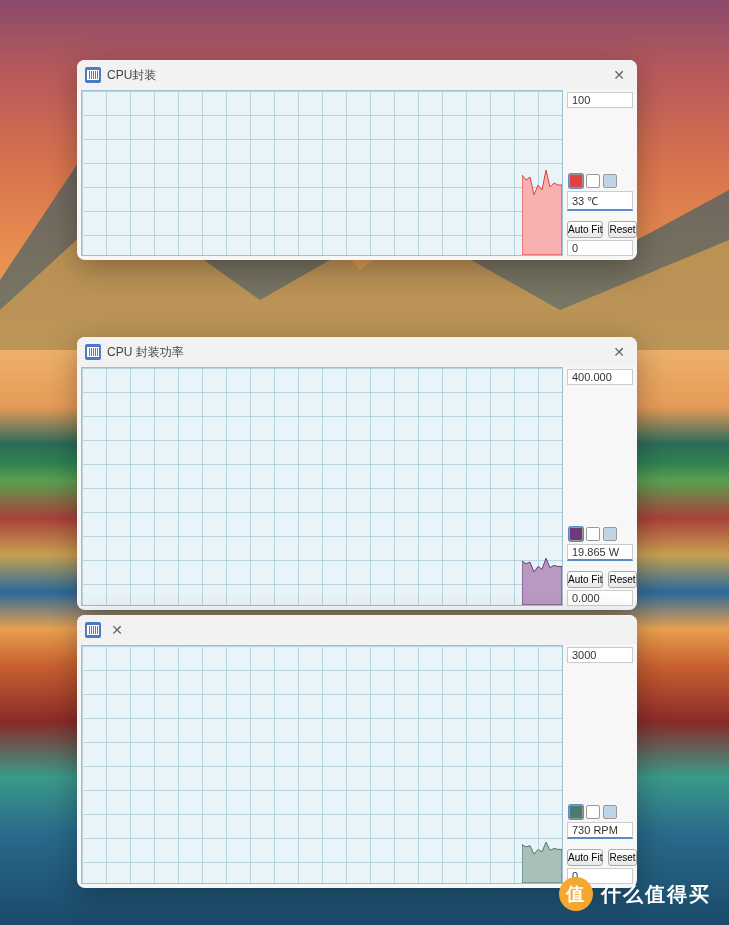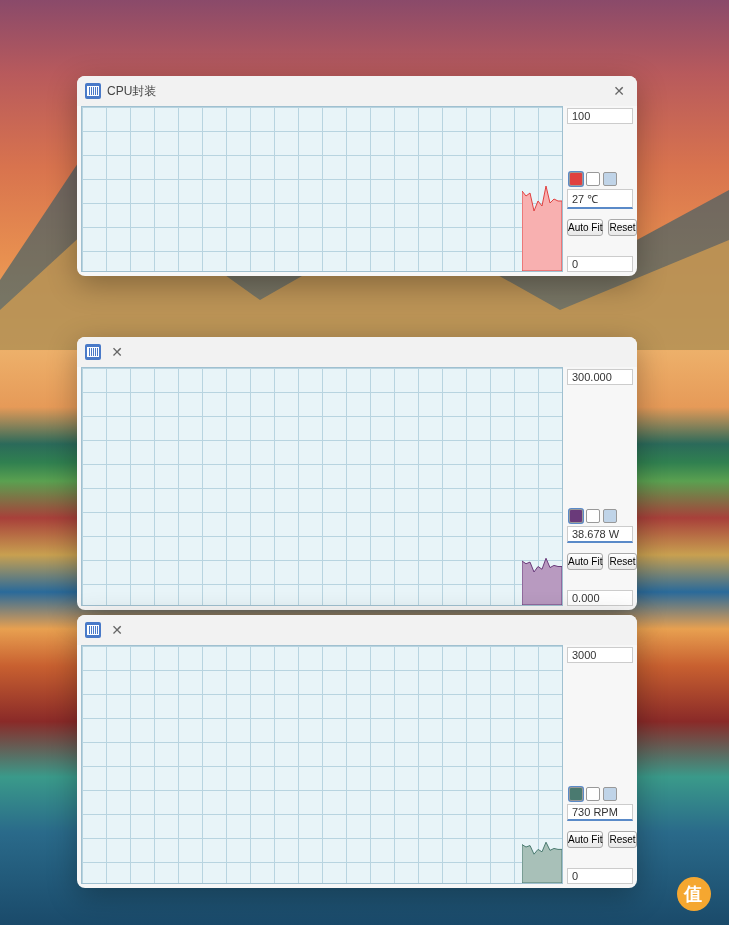--- a/index.html
+++ b/index.html
@@ -1,38 +1,38 @@
 <!DOCTYPE html>
 <html><head>
 <meta charset="utf-8">
 <style>
 html,body{margin:0;padding:0;width:729px;height:925px;overflow:hidden;font-family:"Microsoft YaHei",Arial,sans-serif;font-size:12px}
 .wallpaper{position:absolute;inset:0;background:linear-gradient(180deg,#8a4a6a 0%,#b85a5c 8%,#d8734e 18%,#e89050 28%,#edb06a 38%,#e69a58 44%,#2b6a5a 48%,#308050 50%,#5aa050 52%,#a8403a 56%,#c8a050 60%,#2a6a9a 64%,#e8a050 68%,#c86030 72%,#8a2a28 78%,#3a9a8a 84%,#2a6a8a 90%,#1a4a6a 100%)}
 .mountain{position:absolute;top:100px;left:0;width:100%;height:250px}
 .panel{position:absolute;left:77px;width:560px;background:#f7f7f7;border-radius:8px;box-shadow:0 8px 30px rgba(0,0,0,.3);overflow:hidden}
-.panel.p1{top:76px;height:200px}
+.panel.p1{top:60px;height:200px}
 .panel.p2{top:337px;height:273px}
 .panel.p3{top:615px;height:273px}
 .titlebar{display:flex;align-items:center;height:30px;padding:0 8px;background:#f2f2f2}
 .app-icon{width:16px;height:16px;margin-right:6px;background:#4a7ac8;border-radius:2px;display:flex;align-items:center;justify-content:center}
 .app-icon::before{content:"";width:10px;height:8px;background:repeating-linear-gradient(90deg,#fff 0 1px,transparent 1px 2px);border:1px solid #fff}
 .title{flex:1;color:#444}
 .close{width:20px;height:20px;display:flex;align-items:center;justify-content:center;cursor:pointer;color:#666;font-size:14px}
 .body{display:flex;height:calc(100% - 30px)}
 .chart{flex:1;margin:0 4px 4px 4px;position:relative;background:#e8f4f8;border:1px solid #a0c0d0}
 .grid{position:absolute;inset:0;background-image:linear-gradient(#b8d4e0 1px,transparent 1px),linear-gradient(90deg,#b8d4e0 1px,transparent 1px);background-size:24px 24px}
 .plot{position:absolute;right:0;bottom:0;width:40px}
 .side{width:66px;padding:2px 4px 2px 0;display:flex;flex-direction:column;font-size:11px}
 .val{border:1px solid #ccc;background:#fff;padding:1px 4px;margin-bottom:2px;color:#333}
 .val.bb{border-bottom:2px solid #5a8ac8}
 .swatches{display:flex;gap:3px;margin-bottom:3px;padding-left:2px}
 .sw{width:12px;height:12px;border:1px solid #999;border-radius:2px}
 .sw.sel{box-shadow:0 0 0 1px #5a8ac8}
 .spacer{flex:1}
-.btns{display:flex;gap:5px;margin-bottom:20px}
+.btns{display:flex;gap:5px;margin-bottom:2px}
 .btn{flex:1;border:1px solid #aaa;background:linear-gradient(#fff,#e8e8e8);border-radius:3px;font-size:10px;padding:2px 0;text-align:center;cursor:pointer;white-space:nowrap}
 .watermark{position:absolute;right:18px;bottom:14px;display:flex;align-items:center;gap:8px;color:#fff;font-size:20px;font-weight:bold;letter-spacing:2px}
 .wm-badge{width:34px;height:34px;border-radius:50%;background:#f5a730;color:#fff;display:flex;align-items:center;justify-content:center;font-size:18px;font-weight:bold}
 </style>
 </head>
 <body>
 
 <div class="wallpaper">
   <svg class="mountain" viewBox="0 0 729 250" preserveAspectRatio="none">
     <polygon points="0,180 80,60 160,140 240,40 360,170 480,80 600,160 729,90 729,250 0,250" fill="#2a5a6a" opacity=".6"></polygon>
@@ -55,51 +55,52 @@
           </svg>
         </div>
         <div class="side">
           <div class="val">100</div>
           <div class="spacer"></div>
           <div class="swatches">
             <div class="sw sel" style="background:#e04040"></div>
             <div class="sw" style="background:#fff"></div>
             <div class="sw" style="background:#c0d4e8"></div>
           </div>
-          <div class="val bb">27 ℃</div>
+          <div class="val bb">33 ℃</div>
           <div style="height:8px"></div>
           <div class="btns">
             <div class="btn">Auto Fit</div>
             <div class="btn">Reset</div>
           </div>
           <div class="val">0</div>
         </div>
       </div>
     </div>
     <div class="panel p2">
       <div class="titlebar">
         <div class="app-icon"></div>
+        <div class="title">CPU 封装功率</div>
         <div class="close">✕</div>
       </div>
       <div class="body">
         <div class="chart">
           <div class="grid"></div>
           <svg class="plot" style="height:55px" viewBox="0 0 40 55" preserveAspectRatio="none">
             <path d="M0 11 L4 13.75 L8 12.1 L12 22 L16 16.5 L20 19.25 L24 8.25 L28 17.6 L32 15.400000000000002 L36 16.5 L40 16.5 L40 55 L0 55 Z" fill="#b89ac0" stroke="#6a3a7a" stroke-width="1"></path>
           </svg>
         </div>
         <div class="side">
-          <div class="val">300.000</div>
+          <div class="val">400.000</div>
           <div class="spacer"></div>
           <div class="swatches">
             <div class="sw sel" style="background:#6a3a7a"></div>
             <div class="sw" style="background:#fff"></div>
             <div class="sw" style="background:#c0d4e8"></div>
           </div>
-          <div class="val bb">38.678 W</div>
+          <div class="val bb">19.865 W</div>
           <div style="height:8px"></div>
           <div class="btns">
             <div class="btn">Auto Fit</div>
             <div class="btn">Reset</div>
           </div>
           <div class="val">0.000</div>
         </div>
       </div>
     </div>
     <div class="panel p3">
@@ -129,13 +130,14 @@
             <div class="btn">Reset</div>
           </div>
           <div class="val">0</div>
         </div>
       </div>
     </div>
   </div>
 
 <div class="watermark">
   <div class="wm-badge">值</div>
+  <span>什么值得买</span>
 </div>
 
 </body></html>

